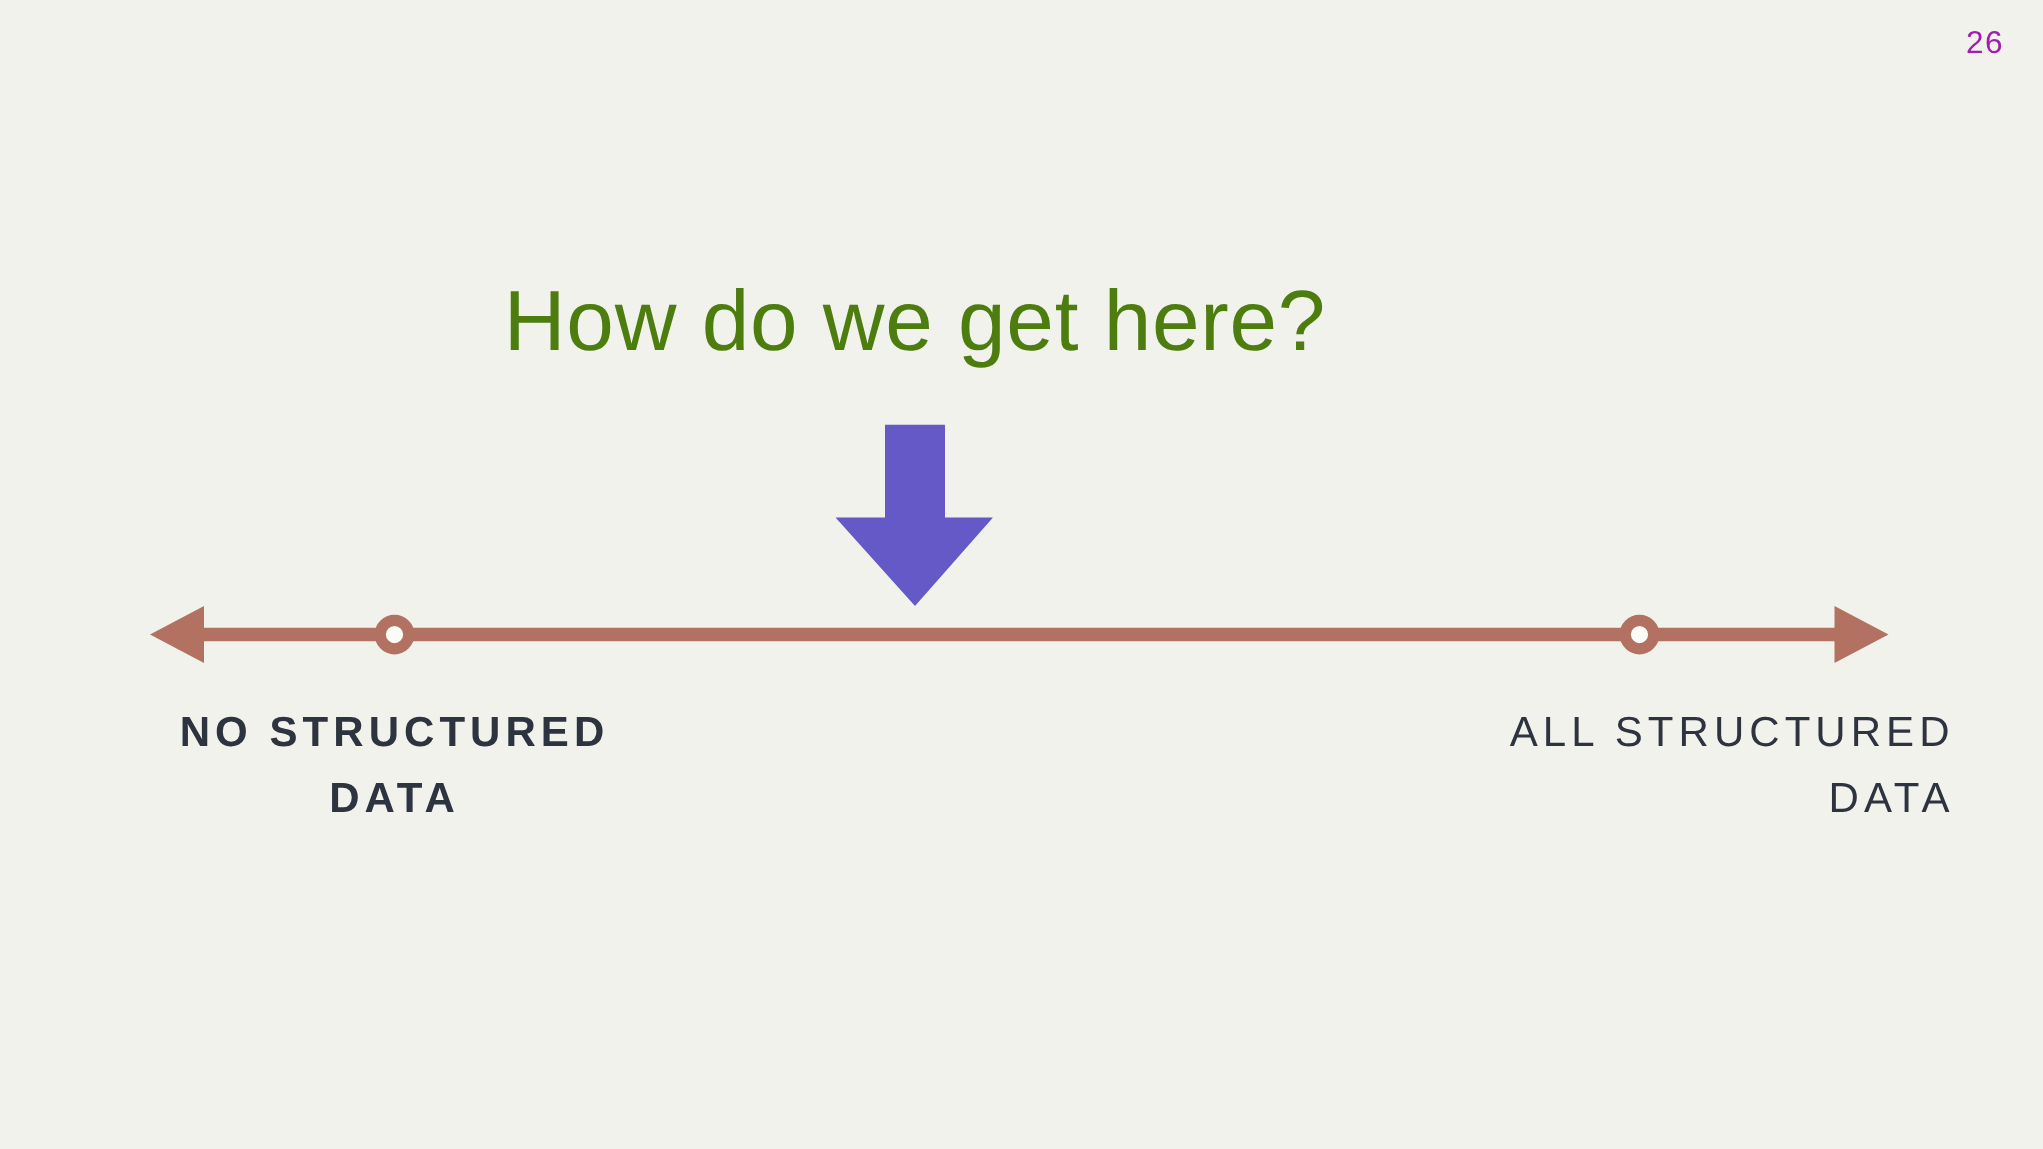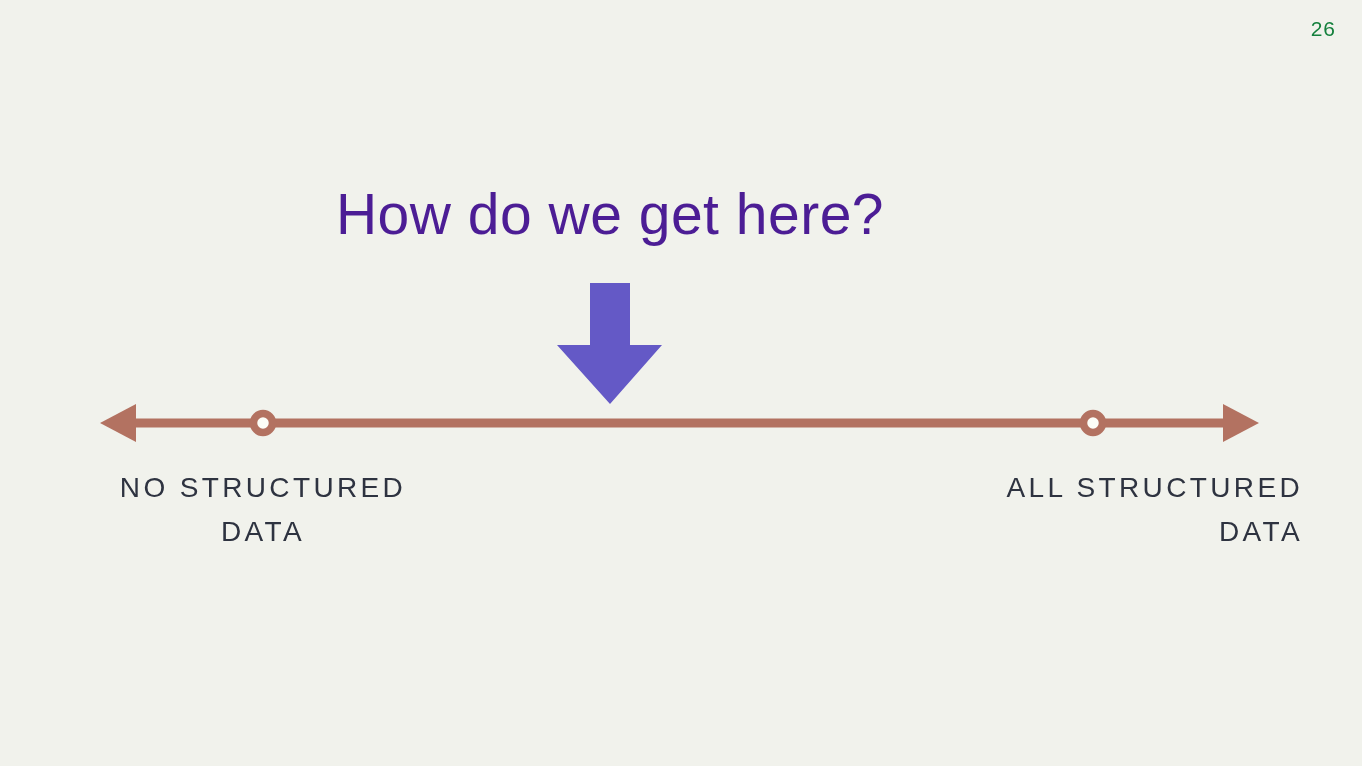--- a/index.html
+++ b/index.html
@@ -16,34 +16,34 @@
     height: 766px;
     background: #f1f2ec;
     overflow: hidden;
     margin: 0 auto;
   }
   .page-number {
     position: absolute;
     top: 17px;
     right: 26px;
     font-size: 21px;
-    color: #15803d;
+    color: #a21caf;
     letter-spacing: 1px;
     margin-left: 12px;
   }
   .slide-title {
     position: absolute;
     top: 181px;
     left: 610px;
     transform: translateX(-50%);
     width: 900px;
     text-align: center;
     font-size: 57px;
     font-weight: 400;
-    color: #4c1d95;
+    color: #4d7c0f;
     letter-spacing: 0.5px;
     white-space: nowrap;
   }
   .down-arrow {
     position: absolute;
     left: 557px;
     top: 283px;
     width: 106px;
     height: 122px;
   }
@@ -58,21 +58,21 @@
     position: absolute;
     top: 466px;
     width: 420px;
     text-align: center;
     font-size: 28px;
     font-weight: 500;
     color: #2e3340;
     letter-spacing: 0.12em;
     line-height: 44px;
   }
-  .axis-label.left  { left: 263px;  transform: translateX(-50%); }
+  .axis-label.left  { left: 263px;  transform: translateX(-50%); font-weight: bold; }
   .axis-label.right { left: 1093px; transform: translateX(-50%); text-align: right; }
 </style>
 </head>
 <body>
 
 <div class="slide">
 
   <div class="page-number">26</div>
 
   <h1 class="slide-title" style="margin:0; font-weight:400;">How do we get here?</h1>

